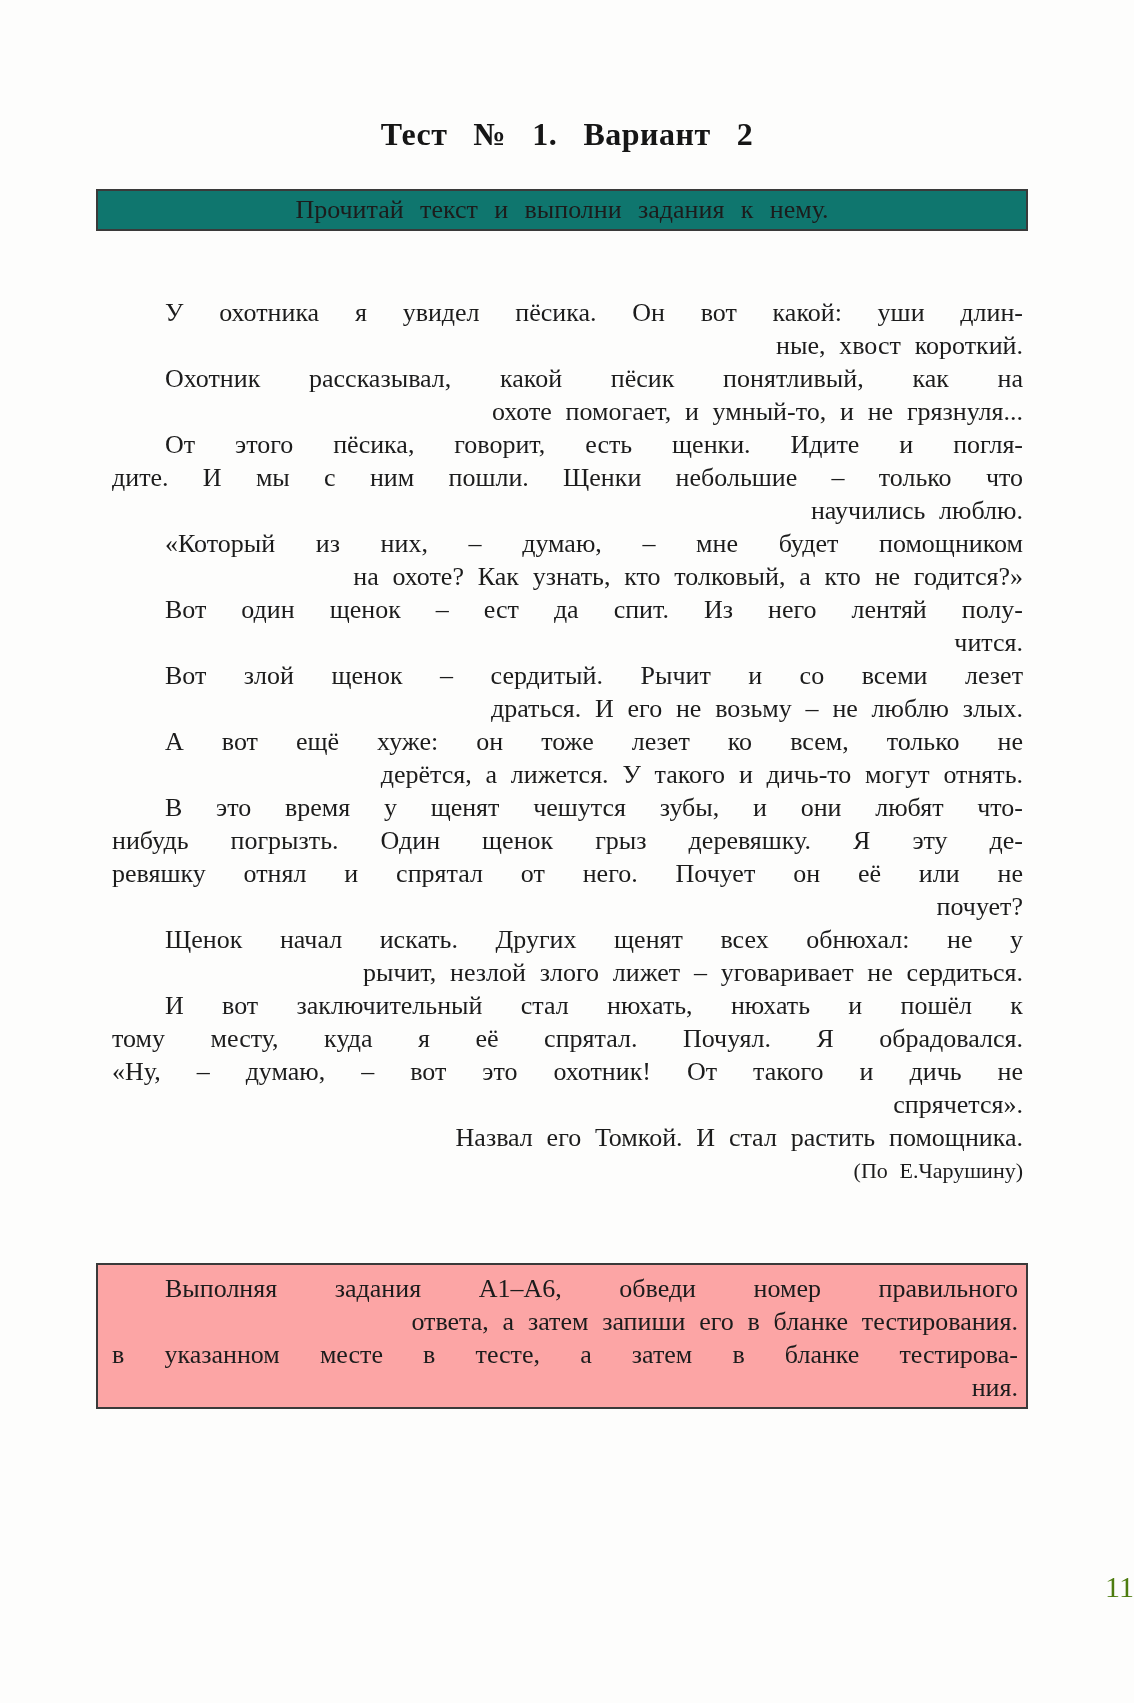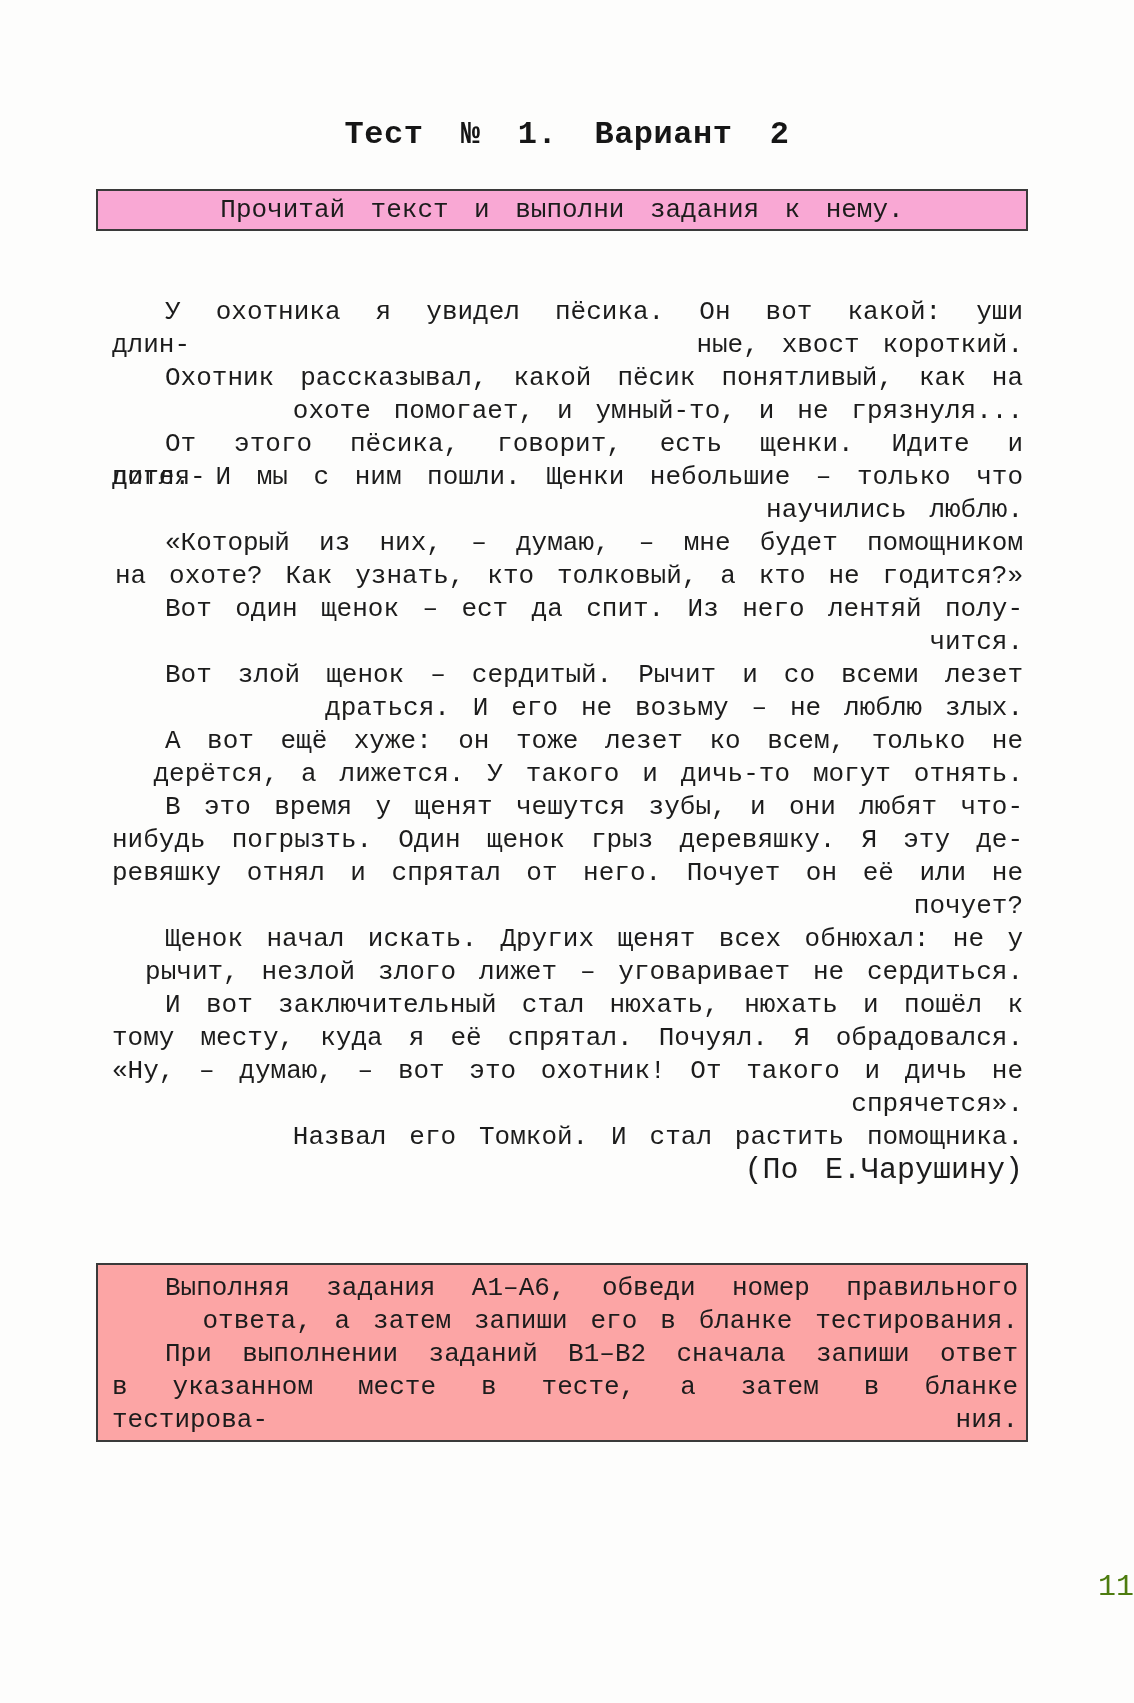--- a/index.html
+++ b/index.html
@@ -2,39 +2,39 @@
 <html><head>
 <meta charset="utf-8">
 <style>
   html,body{margin:0;padding:0;background:#e8e8e8;}
   .page{
     position:relative;
     width:1134px;height:1703px;
     margin:0 auto;
     background:#fdfdfc;
     color:#1c1c1c;
-    font-family:Liberation Mono, monospace;
+    font-family:Liberation Serif, serif;
     overflow:hidden;
   }
   .doc-title{
     position:absolute;
     top:116px;left:0;width:100%;
     text-align:center;
     font-size:32px;font-weight:bold;
     letter-spacing:0.5px;
     word-spacing:0.55em;
     color:#161616;
   }
   .instruction-box{
     position:absolute;
     left:96px;top:189px;
     width:932px;
     border:2px solid #3a3a3a;
     box-sizing:border-box;
-    background:#f9a8d4;
+    background:#0f766e;
   }
   .instruction-box .box-text{
     font-size:26px;
     line-height:38px;
     text-align:center;
     word-spacing:0.38em;
   }
   .passage{
     position:absolute;
     left:112px;top:296px;
@@ -50,21 +50,21 @@
     color:#1c1c1c;
   }
   .line.just{
     text-align:justify;
     text-align-last:justify;
   }
   .line.first{
     text-indent:53px;
   }
   .attribution{
-    font-size:30px;
+    font-size:22px;
     line-height:33px;
     text-align:right;
     word-spacing:0.28em;
     margin-top:0px;
   }
   .task-box{
     position:absolute;
     left:96px;top:1263px;
     width:932px;
     border:2px solid #3a3a3a;
@@ -120,21 +120,20 @@
         <div class="line">спрячется».</div>
         <div class="line first">Назвал его Томкой. И стал растить помощника.</div>
       </div>
     <div class="attribution">(По Е.Чарушину)</div>
   </div>
 
   <div class="task-box">
     <div id="task-box-lines">
         <div class="line first just">Выполняя задания А1–А6, обведи номер правильного</div>
         <div class="line">ответа, а затем запиши его в бланке тестирования.</div>
-        <div class="line first just">При выполнении заданий В1–В2 сначала запиши ответ</div>
         <div class="line just">в указанном месте в тесте, а затем в бланке тестирова-</div>
         <div class="line">ния.</div>
       </div>
   </div>
 
   <div class="page-number">11</div>
 
 </div>
 
 </body></html>

